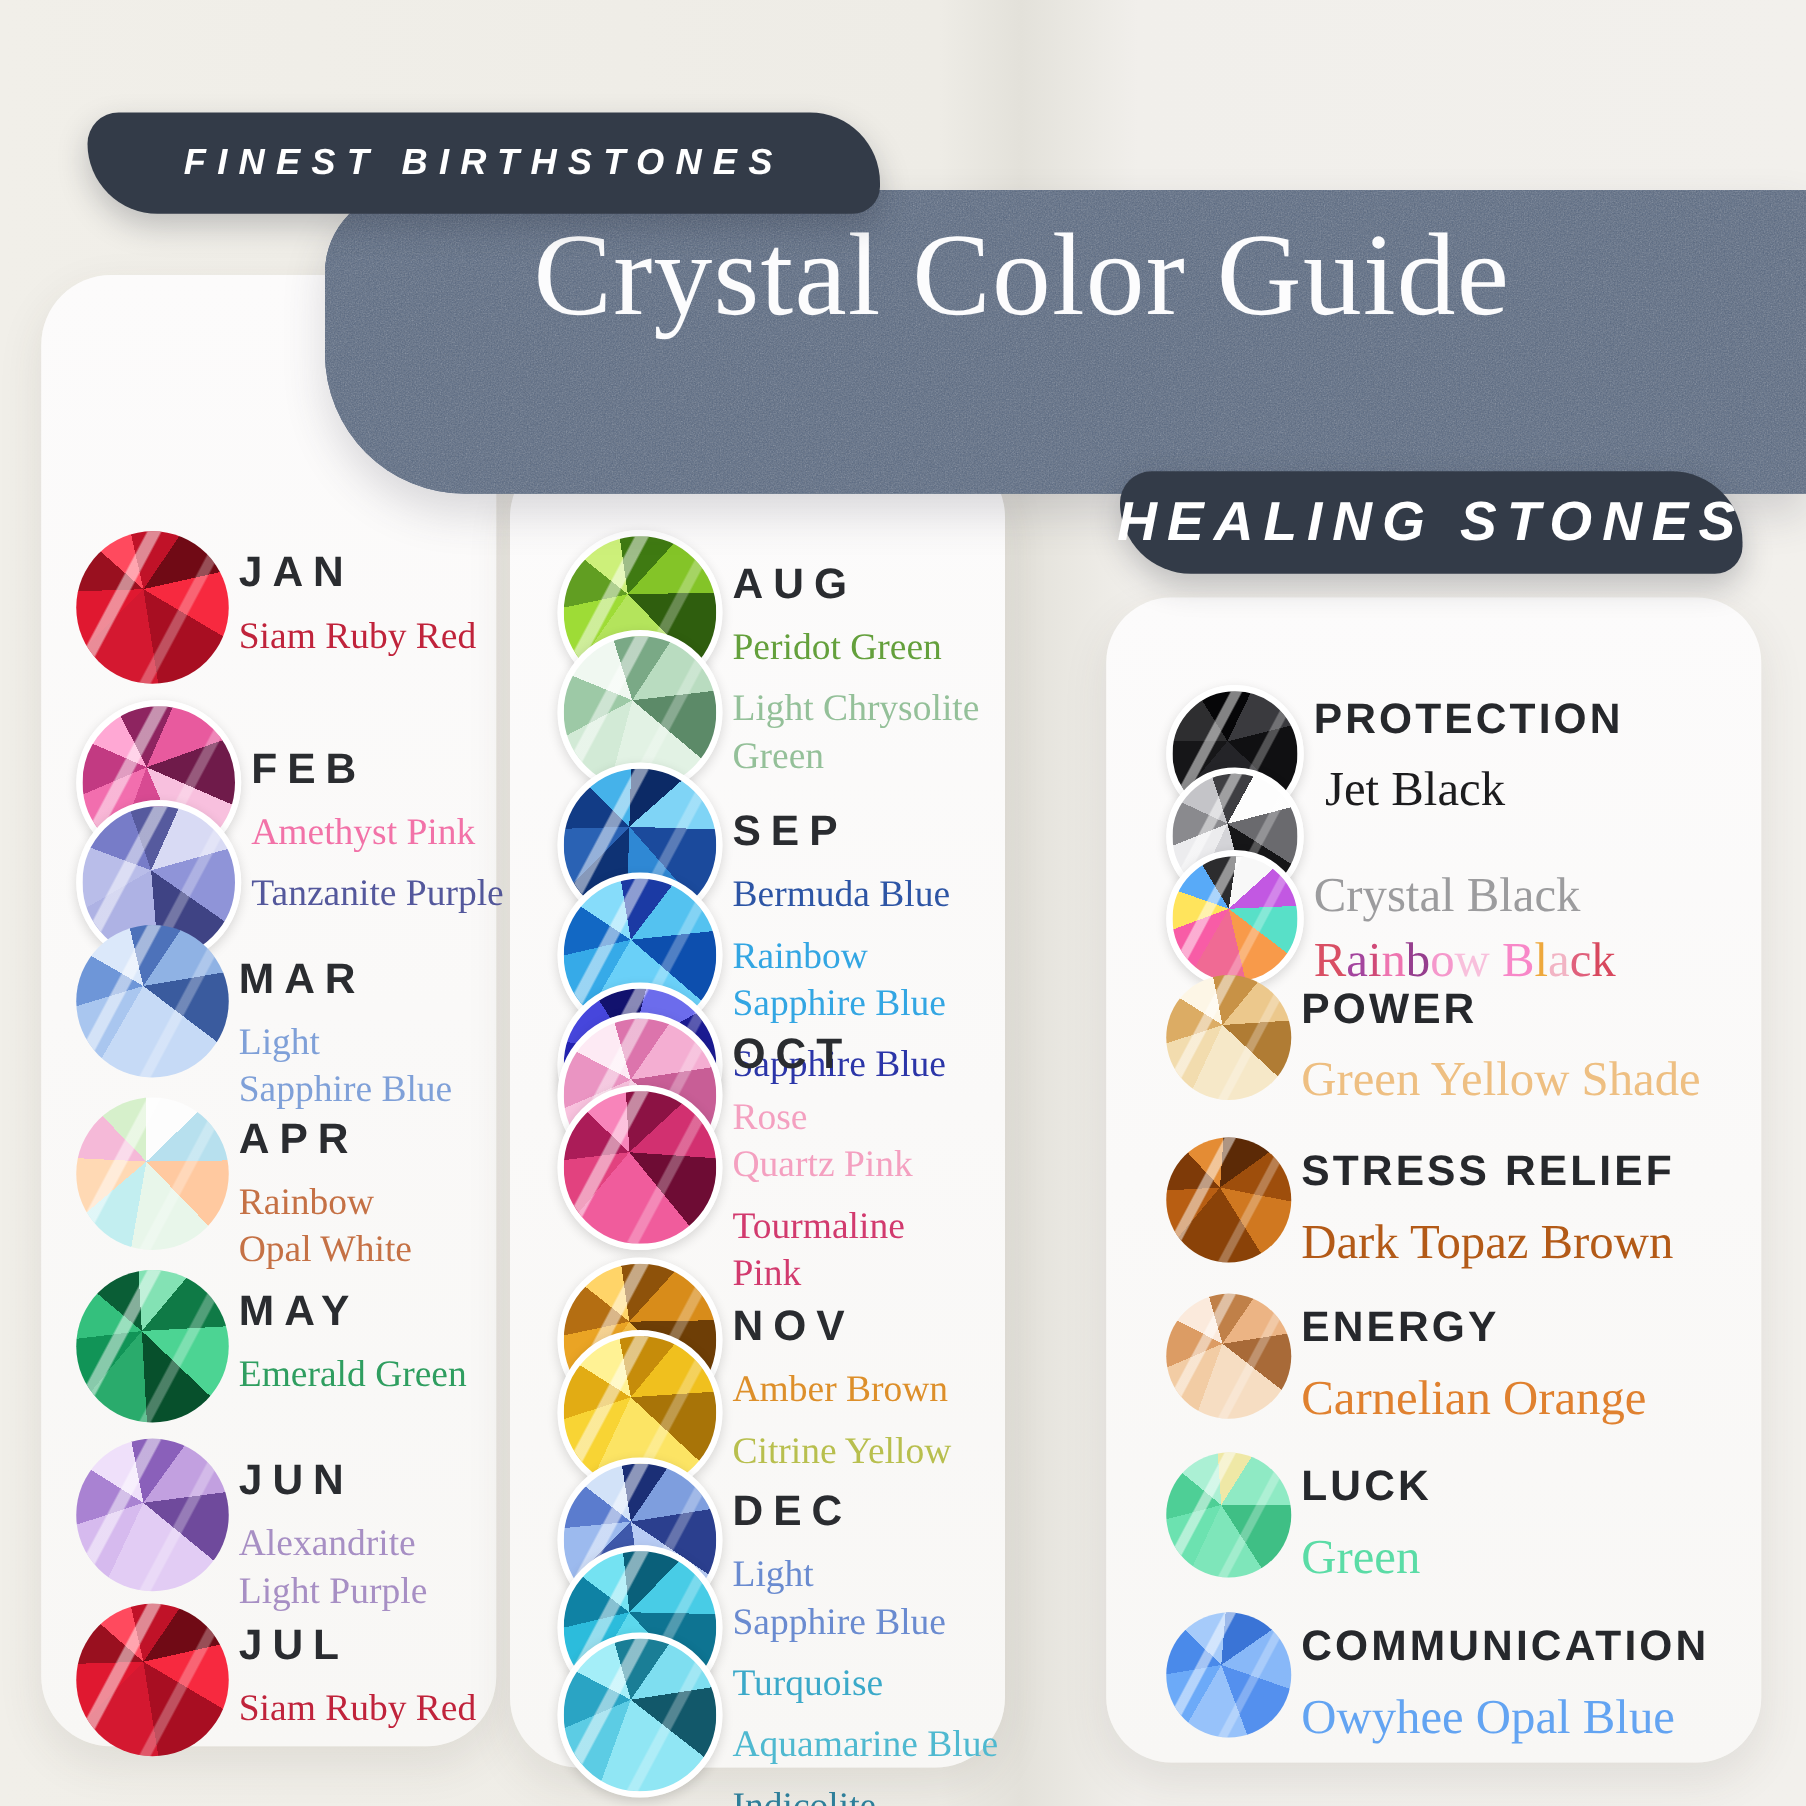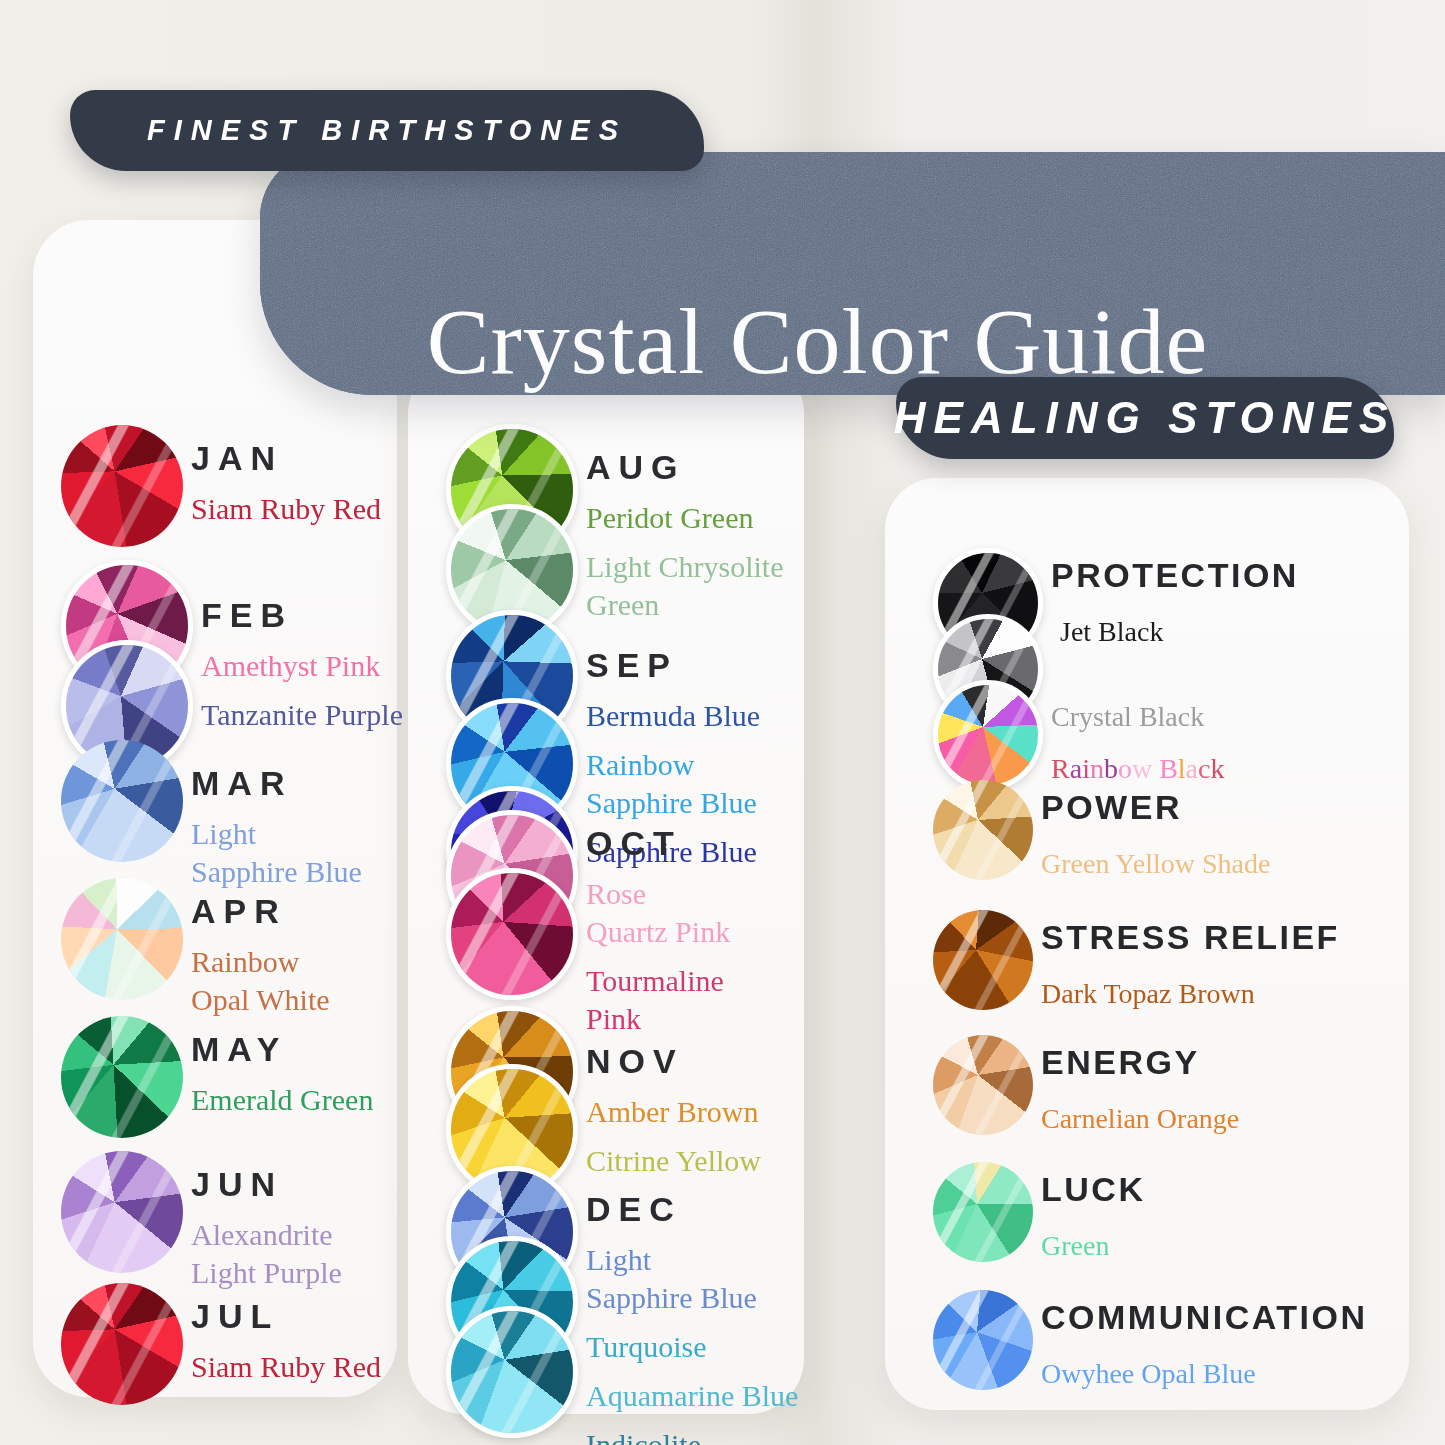--- a/index.html
+++ b/index.html
@@ -55,29 +55,29 @@
   }
   .h-title{
     font-size:34px;font-weight:700;color:#26282c;letter-spacing:2.5px;
     margin-bottom:16px;white-space:nowrap;
   }
   .name{display:flex;flex-direction:column;}
   .name + .name{margin-top:11px;}
   .n-line{
     font-family:"Liberation Serif",serif;font-size:30px;line-height:38px;white-space:nowrap;
   }
-  #card-right .n-line{font-size:28px;line-height:41px;}
+  #card-right .n-line{font-size:39px;line-height:41px;}
   .indent{padding-left:9px;}
 
   
   #title-banner{
     position:absolute;left:260px;top:152px;width:1185px;height:243px;
     background:#58688111;background-color:#586881;
     border-radius:66px 0 0 112px;overflow:hidden;
-    display:flex;align-items:flex-end;justify-content:center;
+    display:flex;align-items:flex-start;justify-content:center;
     box-shadow:0 16px 34px rgba(60,62,75,.18);
   }
   #title-banner svg.noise{position:absolute;inset:0;width:100%;height:100%;}
   #main-title{
     position:relative;font-family:"Liberation Serif",serif;font-size:94px;font-weight:400;
     color:#fcfcfd;letter-spacing:1px;padding-right:70px;padding-top:14px;white-space:nowrap;
   }
 
   
   .tag{

